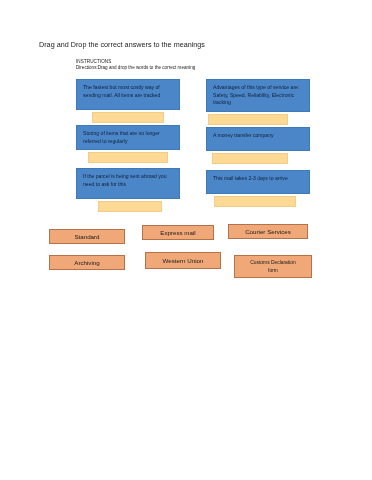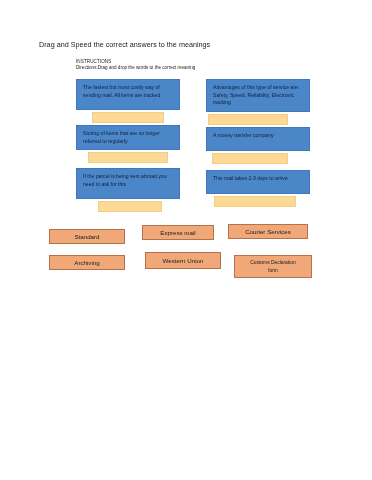--- a/index.html
+++ b/index.html
@@ -127,21 +127,21 @@
     font-size: 4.9px;
     line-height: 7.4px;
     flex-direction: column;
   }
 </style>
 </head>
 <body>
 
 <div class="page">
 
-  <div class="doc-title">Drag and Speed the correct answers to the meanings</div>
+  <div class="doc-title">Drag and Drop the correct answers to the meanings</div>
 
   <div class="instructions">
     <div class="instructions-heading">INSTRUCTIONS</div>
     <div class="instructions-sub">Directions:Drag and drop the words to the correct meaning</div>
   </div>
 
   <div class="match-grid">
 
     <div class="match-col left">
 

